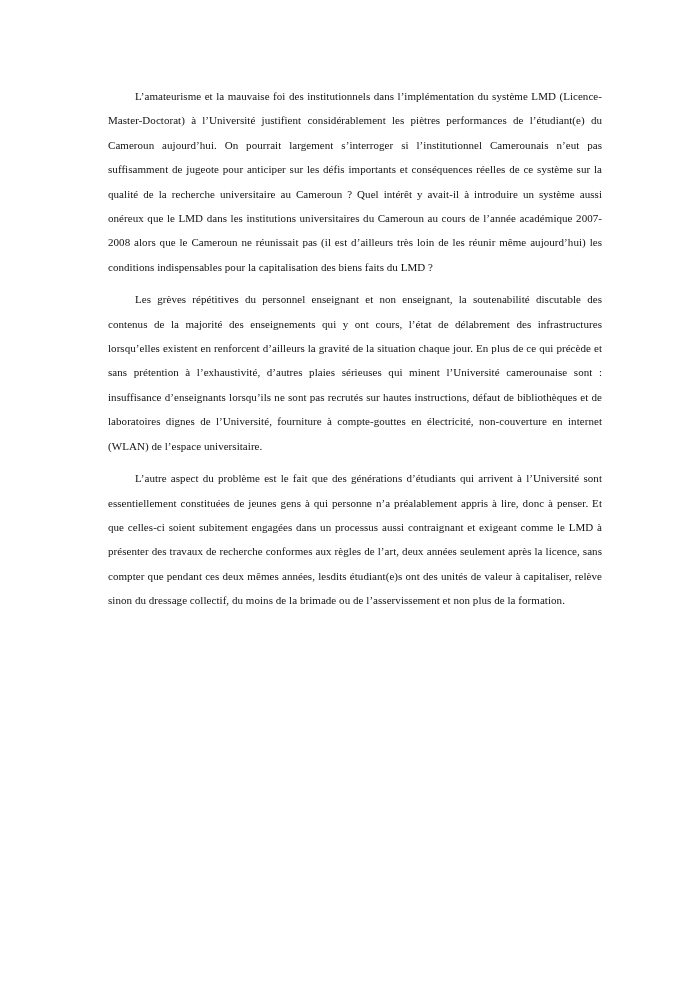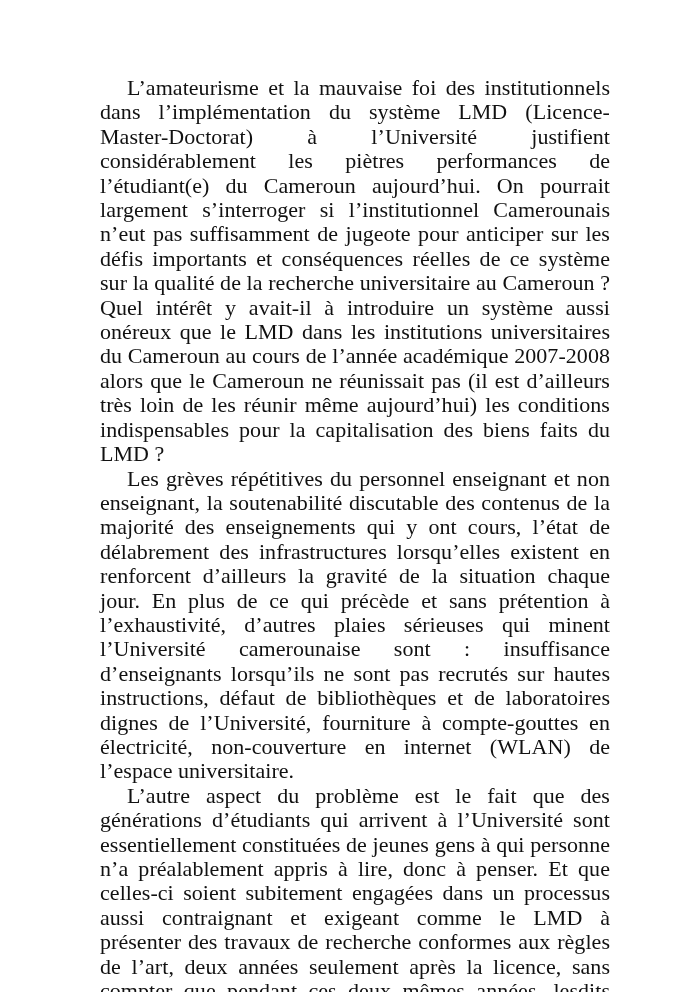--- a/index.html
+++ b/index.html
@@ -19,24 +19,24 @@
   }
 
   .text-block {
     position: absolute;
     left: 100px;
     top: 76px;
     width: 510px;
   }
 
   .para {
-    margin: 0;
+    margin: 8px;
     padding: 0;
     font-family: "Liberation Serif", "DejaVu Serif", serif;
-    font-size: 22px;
+    font-size: 11px;
     line-height: 24.4px;
     color: #111111;
     text-align: justify;
     text-justify: inter-word;
     text-indent: 27px;
     hyphens: none;
     -webkit-hyphens: none;
     word-spacing: 0px;
     letter-spacing: 0.05px;
   }

